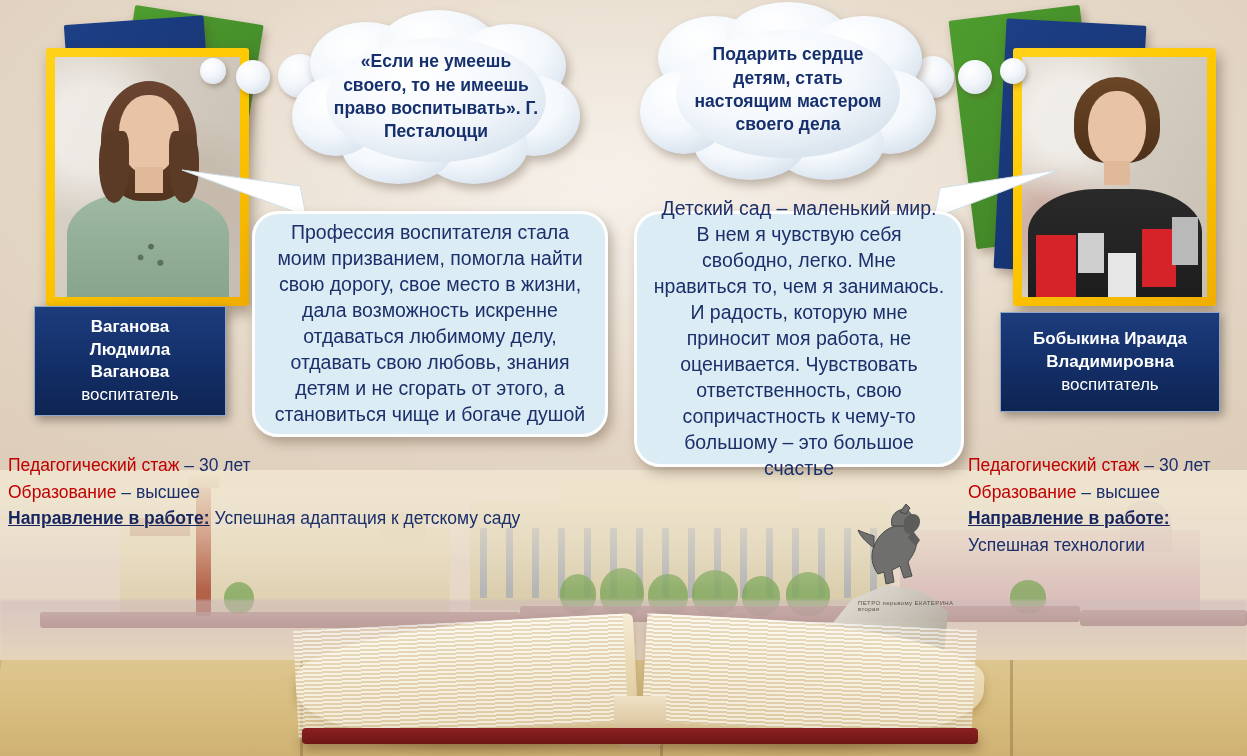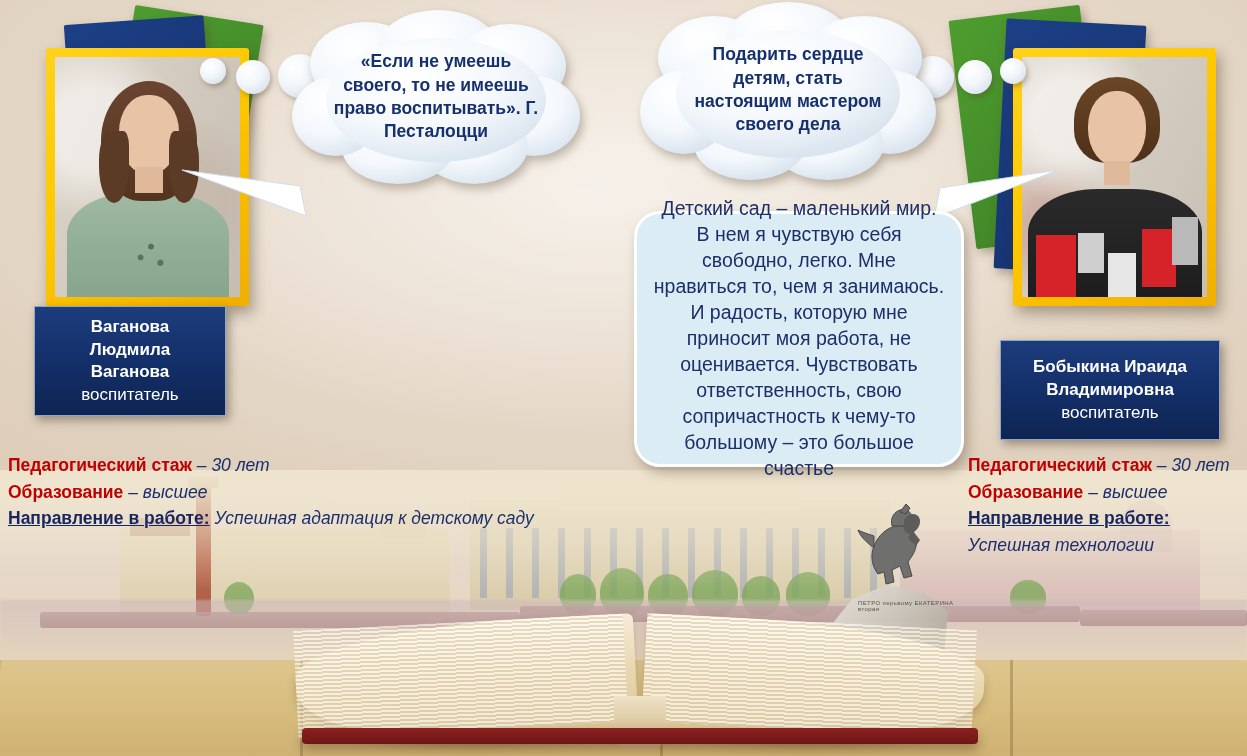--- a/index.html
+++ b/index.html
@@ -164,23 +164,23 @@
     display:flex;align-items:center;justify-content:center;
   }
   .bubble-inner{
     color:#1b2f6b;text-align:center;line-height:1.33;font-size:19.5px;
     padding:10px 16px;
   }
   .tail{position:absolute;}
 
   
   .info{position:absolute;font-size:17.5px;line-height:1.52;color:#1b2f6b;white-space:nowrap;}
-  .info .lbl-red{color:#c00000;font-weight:bold;}
+  .info .lbl-red{color:#c00000;font-weight:normal;}
   .info .lbl-blue{color:#17265e;font-weight:bold;text-decoration:underline;}
-  .info .val{color:#1b2f6b;font-style:italic;}
+  .info .val{color:#1b2f6b;}
   .info-right{text-align:left;}
 </style>
 </head>
 <body>
 
 <div id="stage">
 
   <div class="bg-top"></div>
   <div class="bg-vignette"></div>
 
@@ -290,21 +290,21 @@
         <div style="position:absolute;left:120px;bottom:10px;width:34px;height:58px;background:#d6232a;"></div>
         <div style="position:absolute;left:150px;bottom:32px;width:26px;height:48px;background:#b9b9b9;"></div>
         <div style="position:absolute;left:86px;bottom:0;width:28px;height:44px;background:#e6e6e6;"></div>
         <div class="ph-hair" style="left:52px;top:20px;width:86px;height:86px;background:linear-gradient(to bottom,#6b4626,#4d3019);border-radius:50% 50% 38% 38%;"></div>
         <div class="ph-face" style="left:66px;top:34px;width:58px;height:76px;"></div>
         <div class="ph-neck" style="left:82px;top:104px;width:26px;height:24px;"></div>
       </div>
     </div>
   </div>
 
-  <div class="plate" style="left:1000px;top:312px;width:218px;height:98px;margin-top:28px;">
+  <div class="plate" style="left:1000px;top:312px;width:218px;height:98px;">
     <div class="nm">Бобыкина Ираида</div>
     <div class="nm">Владимировна</div>
     <div class="role">воспитатель</div>
   </div>
 
   <div class="dot" style="left:200px;top:58px;width:26px;height:26px;"></div>
   <div class="dot" style="left:236px;top:60px;width:34px;height:34px;"></div>
   <div class="dot" style="left:278px;top:54px;width:44px;height:44px;"></div>
 
   <div class="cloud" style="left:288px;top:8px;width:296px;height:178px;">
@@ -357,20 +357,23 @@
     <div class="cloud-txt" style="font-size:17.5px;padding:0 52px;">Подарить сердце детям, стать настоящим мастером своего дела</div>
   </div>
 
   <svg class="tail" style="left:180px;top:158px;width:130px;height:70px;" viewBox="0 0 130 70">
     <path d="M2 12 L126 58 L120 28 Z" fill="#ffffff" stroke="#cfdfe8" stroke-width="1"></path>
   </svg>
   <svg class="tail" style="left:930px;top:160px;width:130px;height:70px;" viewBox="0 0 130 70">
     <path d="M128 10 L4 58 L10 28 Z" fill="#ffffff" stroke="#cfdfe8" stroke-width="1"></path>
   </svg>
 
+  <div class="bubble" style="left:252px;top:211px;width:356px;height:226px;">
+    <div class="bubble-inner">Профессия воспитателя стала моим призванием, помогла найти свою дорогу, свое место в жизни, дала возможность искренне отдаваться любимому делу, отдавать свою любовь, знания детям и не сгорать от этого, а становиться чище и богаче душой</div>
+  </div>
 
   <div class="bubble" style="left:634px;top:211px;width:330px;height:256px;">
     <div class="bubble-inner">Детский сад – маленький мир. В нем я чувствую себя свободно, легко. Мне нравиться то, чем я занимаюсь. И радость, которую мне приносит моя работа, не оценивается. Чувствовать ответственность, свою сопричастность к чему-то большому – это большое счастье</div>
   </div>
 
   <div class="info" style="left:8px;top:452px;">
     <div>
       <span class="lbl-red">Педагогический  стаж</span><span class="val"> – 30 лет</span>
     </div>
     <div>

